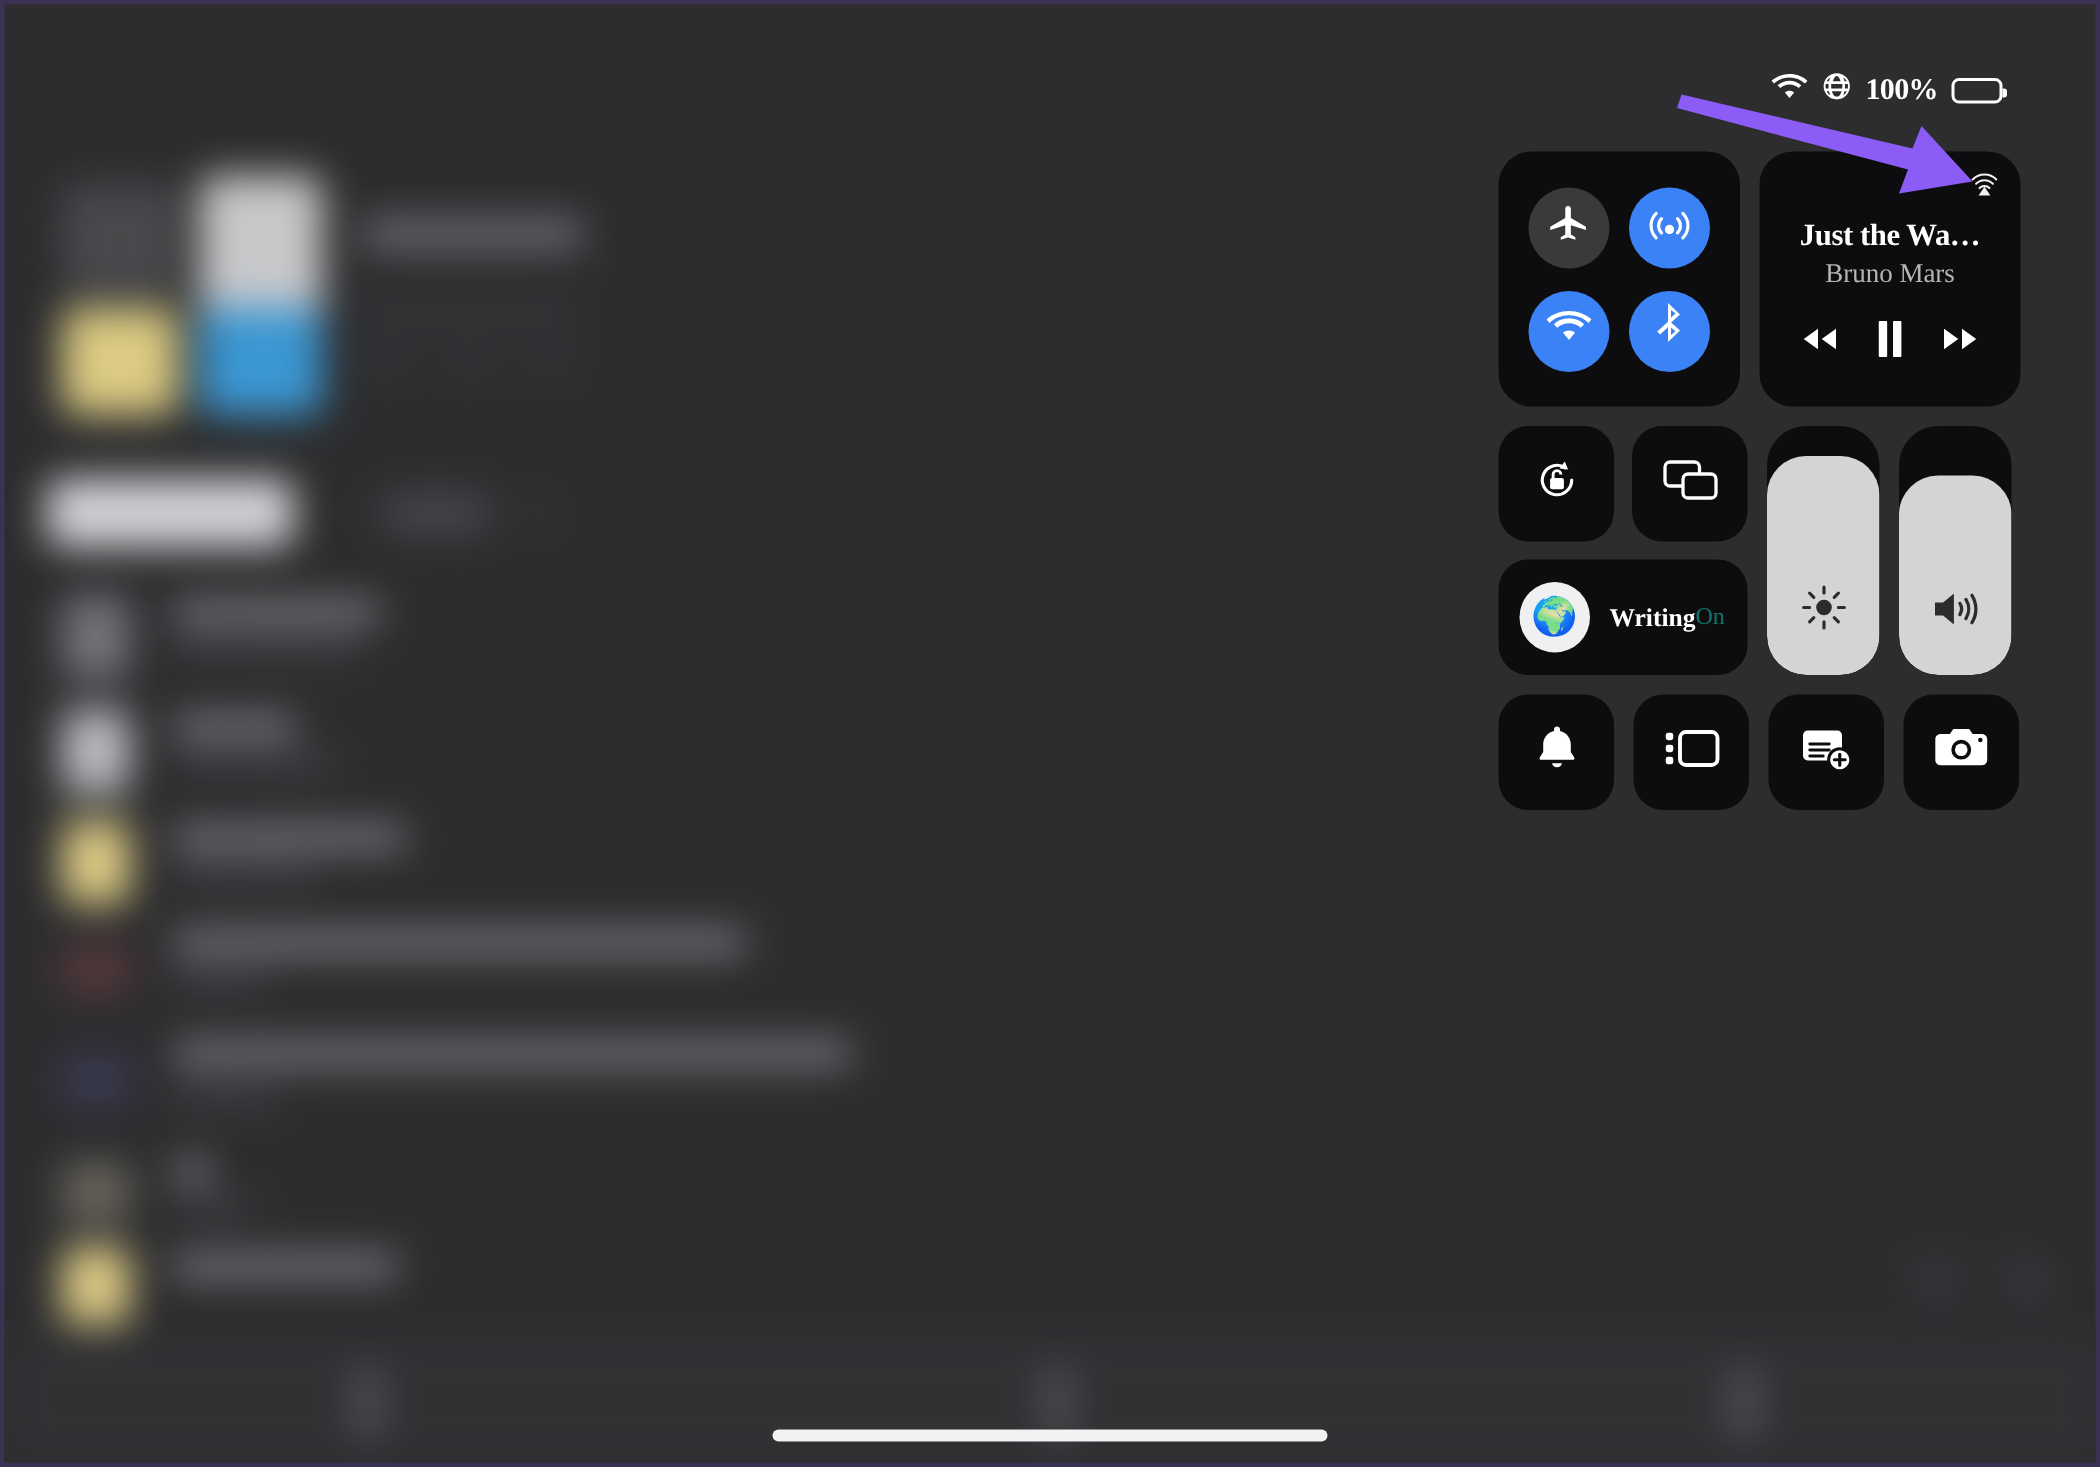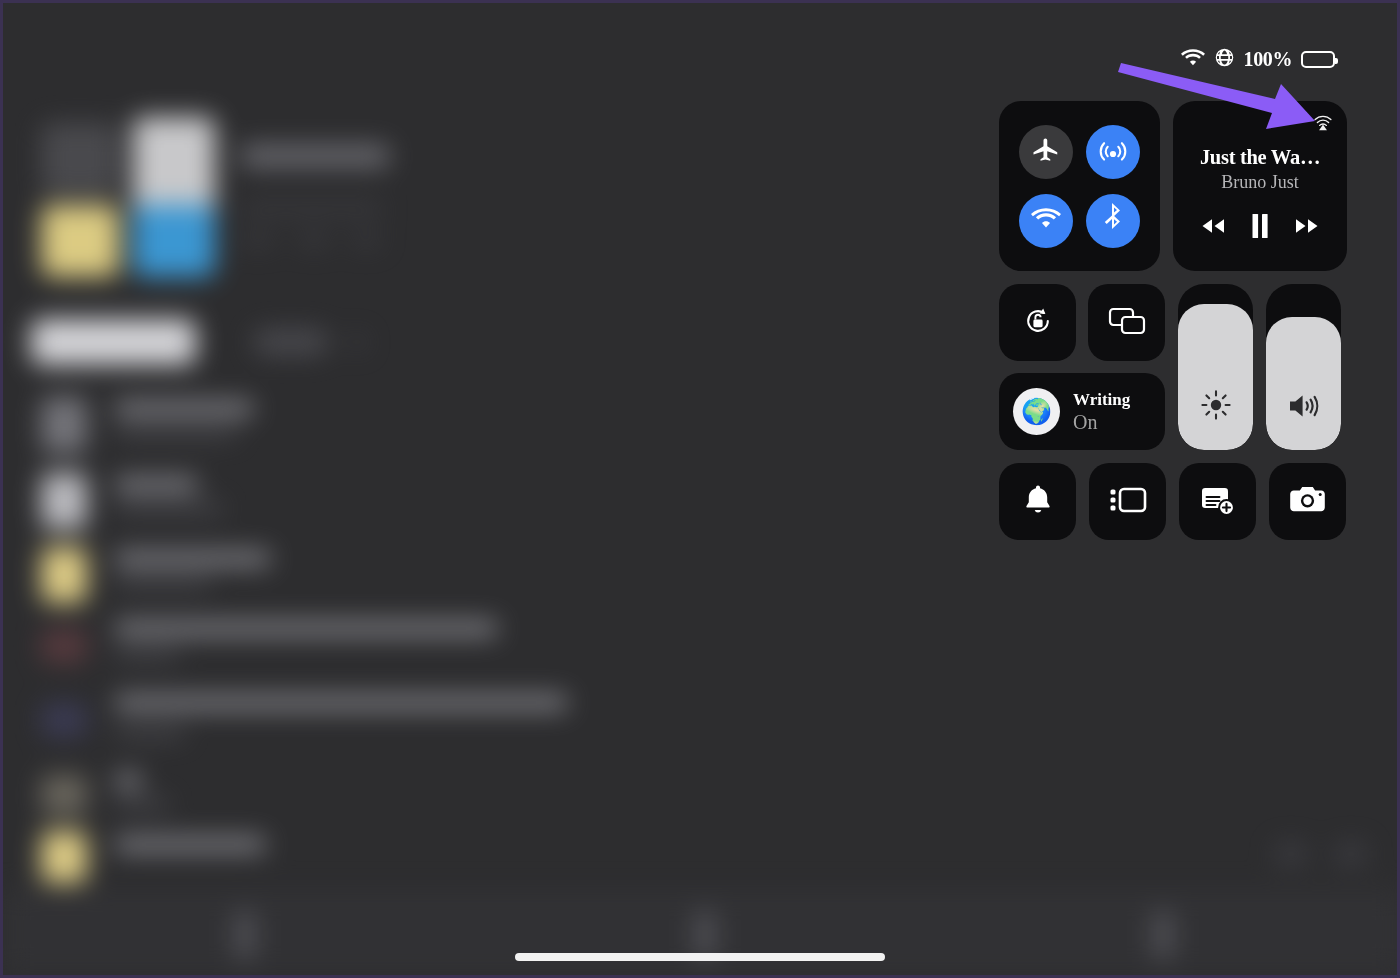--- a/index.html
+++ b/index.html
@@ -219,23 +219,23 @@
     gap: 13px;
   }
   .focus-glyph {
     width: 47px; height: 47px;
     border-radius: 50%;
     background: #f0f0f2;
     display: flex; align-items: center; justify-content: center;
     font-size: 25px;
     line-height: 1;
   }
-  .focus-texts { display: flex; flex-direction: column; }
+  .focus-texts { display: flex; flex-direction: row; }
   .focus-name { font-size: 17px; font-weight: bold; color: #ffffff; }
-  .focus-state { font-size: 20px; color: #a3a3a3; margin-top: 1px; }
+  .focus-state { font-size: 16px; color: #0f766e; margin-top: 1px; }
 
   .slider {
     position: relative;
     width: 75px;
     height: 166px;
     background: #0d0d0f;
     border-radius: 26px;
     overflow: hidden;
   }
   .slider-fill {
@@ -455,21 +455,21 @@
               <g fill="none" stroke="#f2f2f2" stroke-width="1.5" stroke-linecap="round">
                 <path d="M8.4 14.6a5 5 0 017.2 0"></path>
                 <path d="M5.9 11.4a8.6 8.6 0 0112.2 0"></path>
                 <path d="M3.4 8.3a12.2 12.2 0 0117.2 0"></path>
               </g>
               <path d="M12 13.6l4.3 6.4H7.7L12 13.6z" fill="#f2f2f2"></path>
             </svg>
           </span>
         </div>
         <div class="media-title">Just the Wa…</div>
-        <div class="media-artist">Bruno Just</div>
+        <div class="media-artist">Bruno Mars</div>
         <div class="media-controls">
           <div class="ctl">
             <span>
               <svg width="30" height="20" viewBox="0 0 30 20">
                 <path d="M14 3.2v13.6L4.5 10 14 3.2zM26 3.2v13.6L16.5 10 26 3.2z"></path>
               </svg>
             </span>
           </div>
           <div class="ctl">
             <span>

